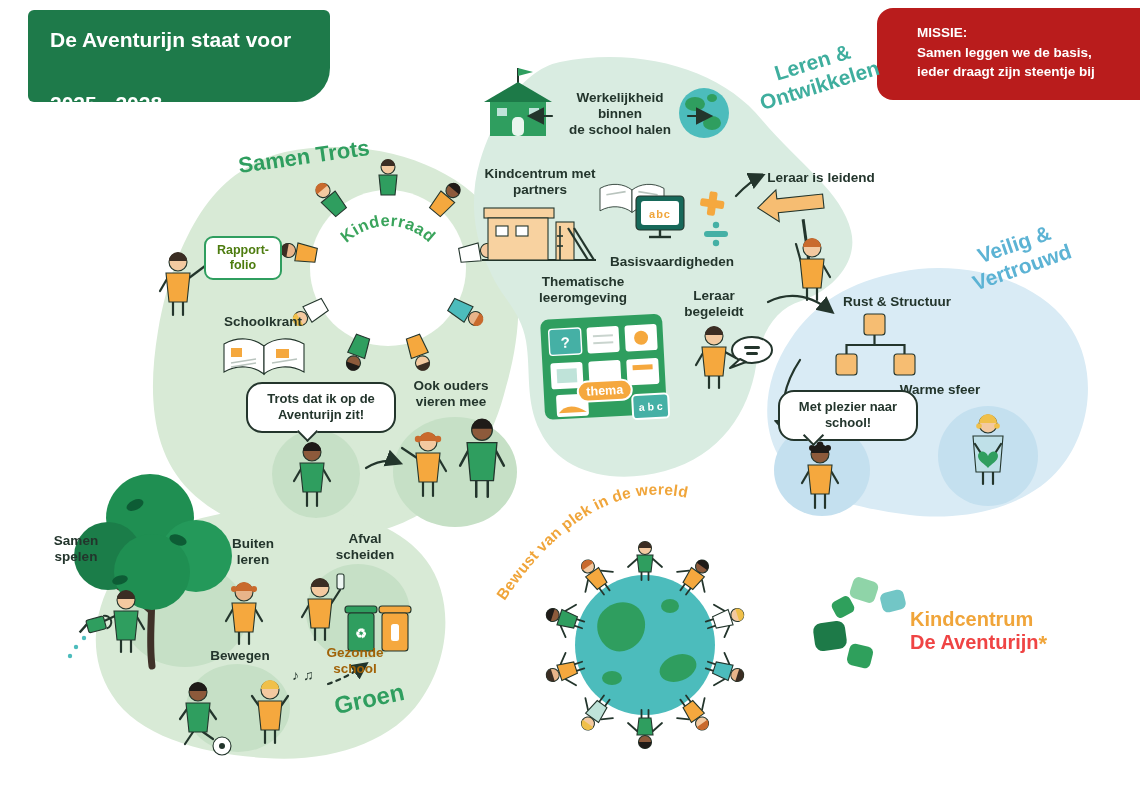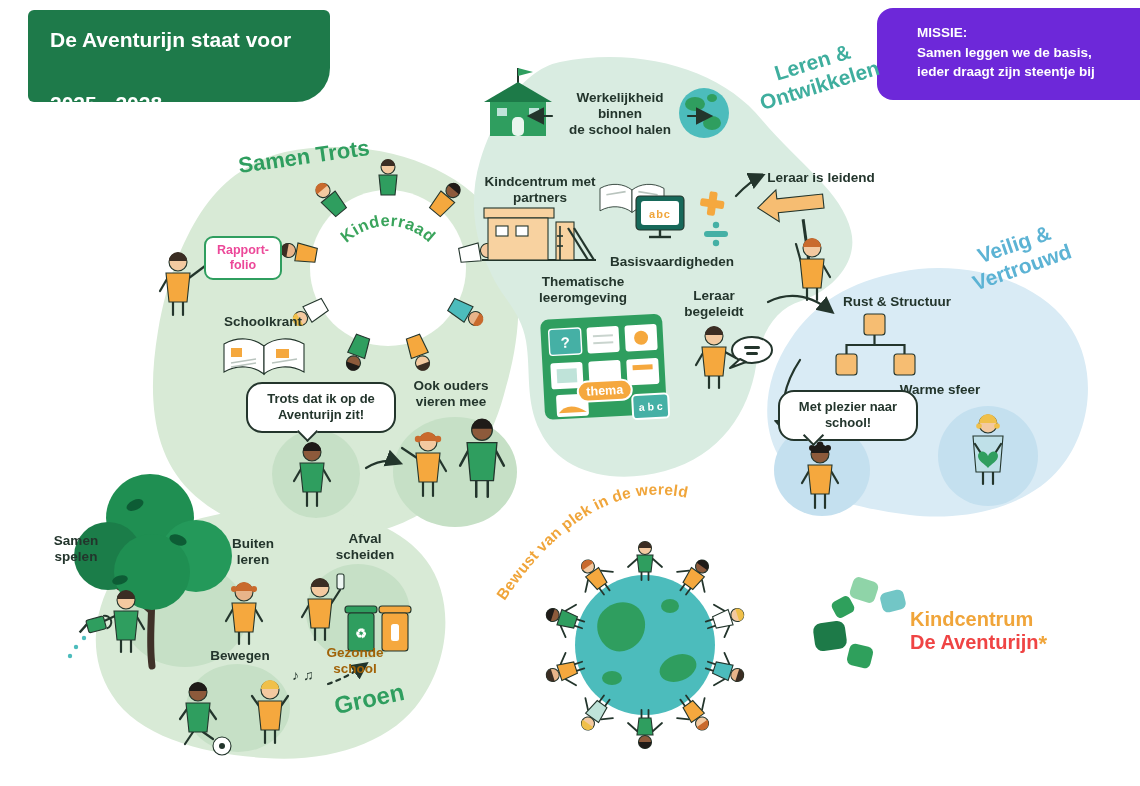--- a/index.html
+++ b/index.html
@@ -11,25 +11,25 @@
          text-align:center;z-index:5;}
   .zone-title{position:absolute;font-weight:800;z-index:5;white-space:nowrap;text-align:center;line-height:1.12;}
   .bubble{position:absolute;background:#fff;border:2.2px solid #23352c;border-radius:16px;
           font-weight:700;color:#23352c;font-size:13px;line-height:1.25;text-align:center;
           padding:7px 8px;z-index:5;box-sizing:border-box;}
   .tail{position:absolute;width:13px;height:13px;background:#fff;border-right:2.2px solid #23352c;
         border-bottom:2.2px solid #23352c;transform:rotate(45deg);z-index:6;}
   #banner{position:absolute;left:28px;top:10px;width:302px;height:92px;background:#1e7a4a;
           border-radius:6px 6px 34px 6px;color:#fff;font-weight:800;font-size:21px;line-height:1.5;
           padding:14px 0 0 22px;box-sizing:border-box;z-index:5;}
-  #missie{position:absolute;right:0;top:8px;width:263px;height:92px;background:#6d28d9;
+  #missie{position:absolute;right:0;top:8px;width:263px;height:92px;background:#b91c1c;
           border-radius:16px 0 0 16px;color:#fff;font-weight:800;font-size:13.5px;line-height:1.45;
           padding:15px 12px 0 40px;box-sizing:border-box;z-index:5;}
   #rapportfolio{position:absolute;left:204px;top:236px;width:78px;background:#fff;
-          border:2.5px solid #2f9e5f;border-radius:9px;color:#ec4899;font-weight:800;font-size:12.5px;
+          border:2.5px solid #2f9e5f;border-radius:9px;color:#4d7c0f;font-weight:800;font-size:12.5px;
           line-height:1.2;text-align:center;padding:5px 2px;z-index:5;box-sizing:border-box;}
   #logo-text{position:absolute;left:910px;top:608px;z-index:5;line-height:1.15;white-space:nowrap;}
   #logo-kind{color:#f0a53a;font-weight:800;font-size:20px;}
   #logo-name{color:#ef4444;font-weight:800;font-size:20px;}
   #logo-star{color:#f0a53a;font-weight:800;font-size:22px;vertical-align:top;}
   .ln{stroke:#23352c;stroke-width:2.2;stroke-linecap:round;fill:none;}
   .lns{stroke:#23352c;stroke-width:1.8;stroke-linecap:round;fill:none;}
   .outline{stroke:#23352c;stroke-width:1.1;}
 </style>
 </head>
@@ -555,21 +555,21 @@
     <span style="display:block;">Werkelijkheid</span>
     <span style="display:block;">binnen</span>
     <span style="display:block;">de school halen</span>
   </div>
 
   <div class="zone-title" style="left:726px;top:50px;width:180px;font-size:21px;color:#3fae9e;transform:rotate(-17deg);">
     <span style="display:block;">Leren &amp;</span>
     <span style="display:block;">Ontwikkelen</span>
   </div>
 
-  <div class="label" style="left:484px;top:174px;width:112px;">Kindcentrum met partners</div>
+  <div class="label" style="left:484px;top:166px;width:112px;">Kindcentrum met partners</div>
 
   <div class="label" style="left:756px;top:170px;width:130px;">Leraar is leidend</div>
 
   <div class="label" style="left:592px;top:254px;width:160px;">Basisvaardigheden</div>
 
   <div class="label" style="left:524px;top:274px;width:118px;">Thematische leeromgeving</div>
 
   <div class="label" style="left:668px;top:288px;width:92px;">Leraar begeleidt</div>
 
   <div class="zone-title" style="left:928px;top:232px;width:180px;font-size:21px;color:#5cb3d4;transform:rotate(-19deg);">

